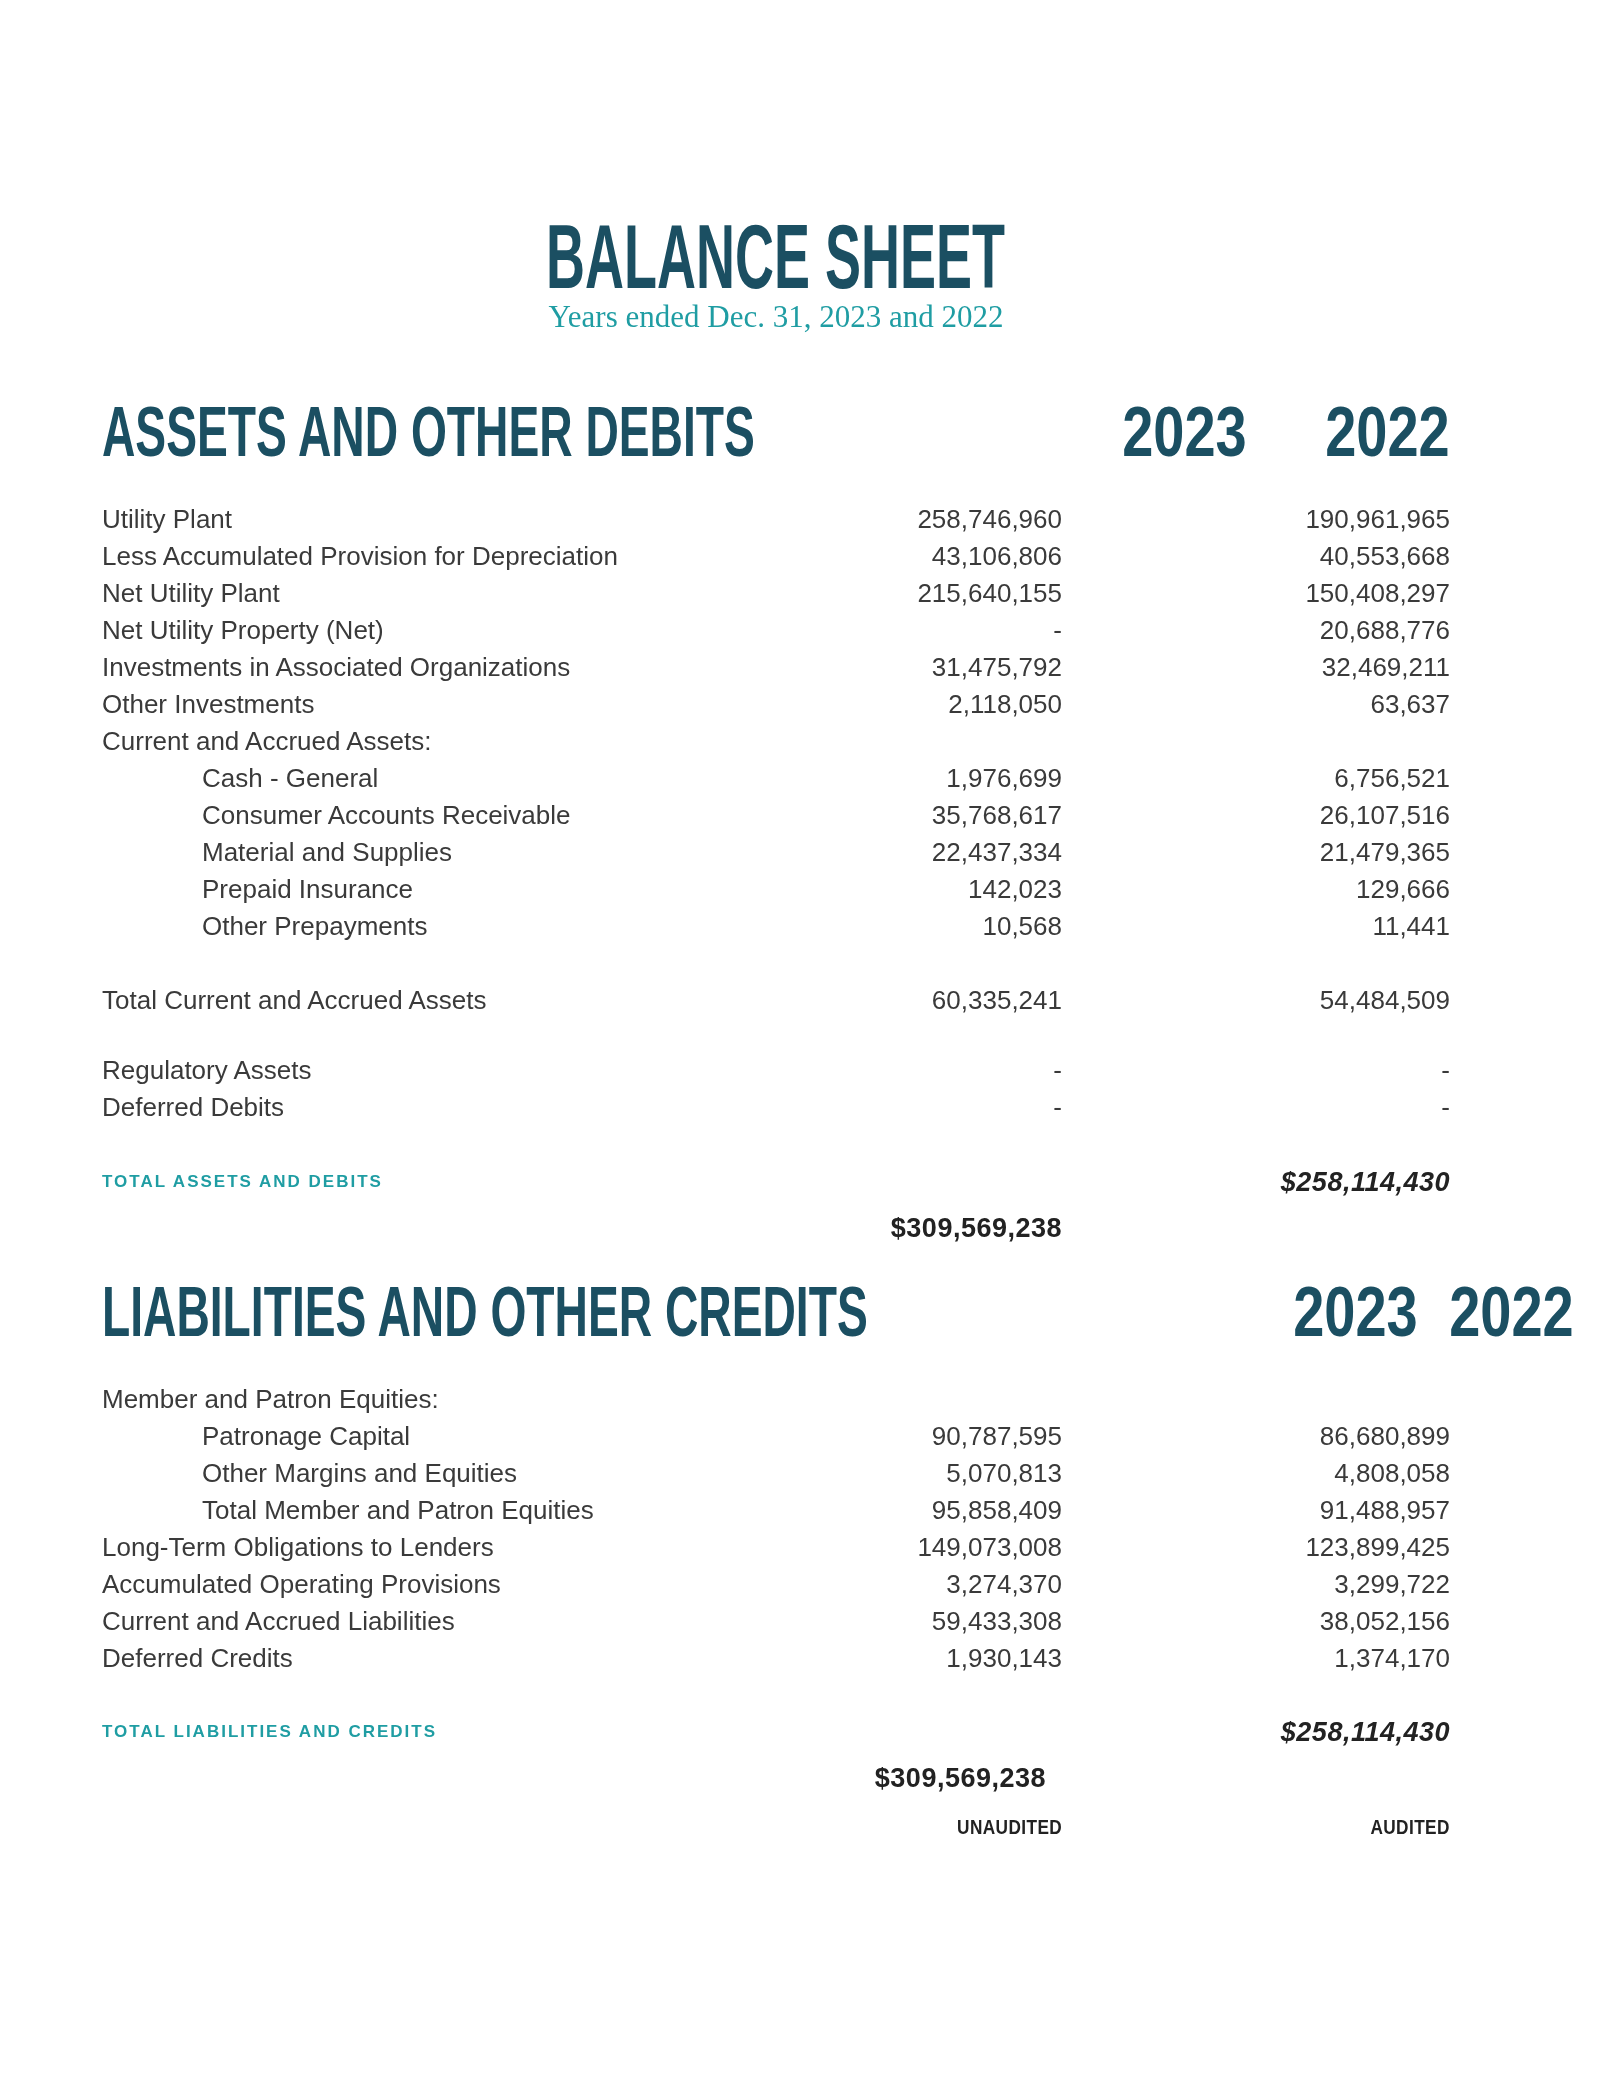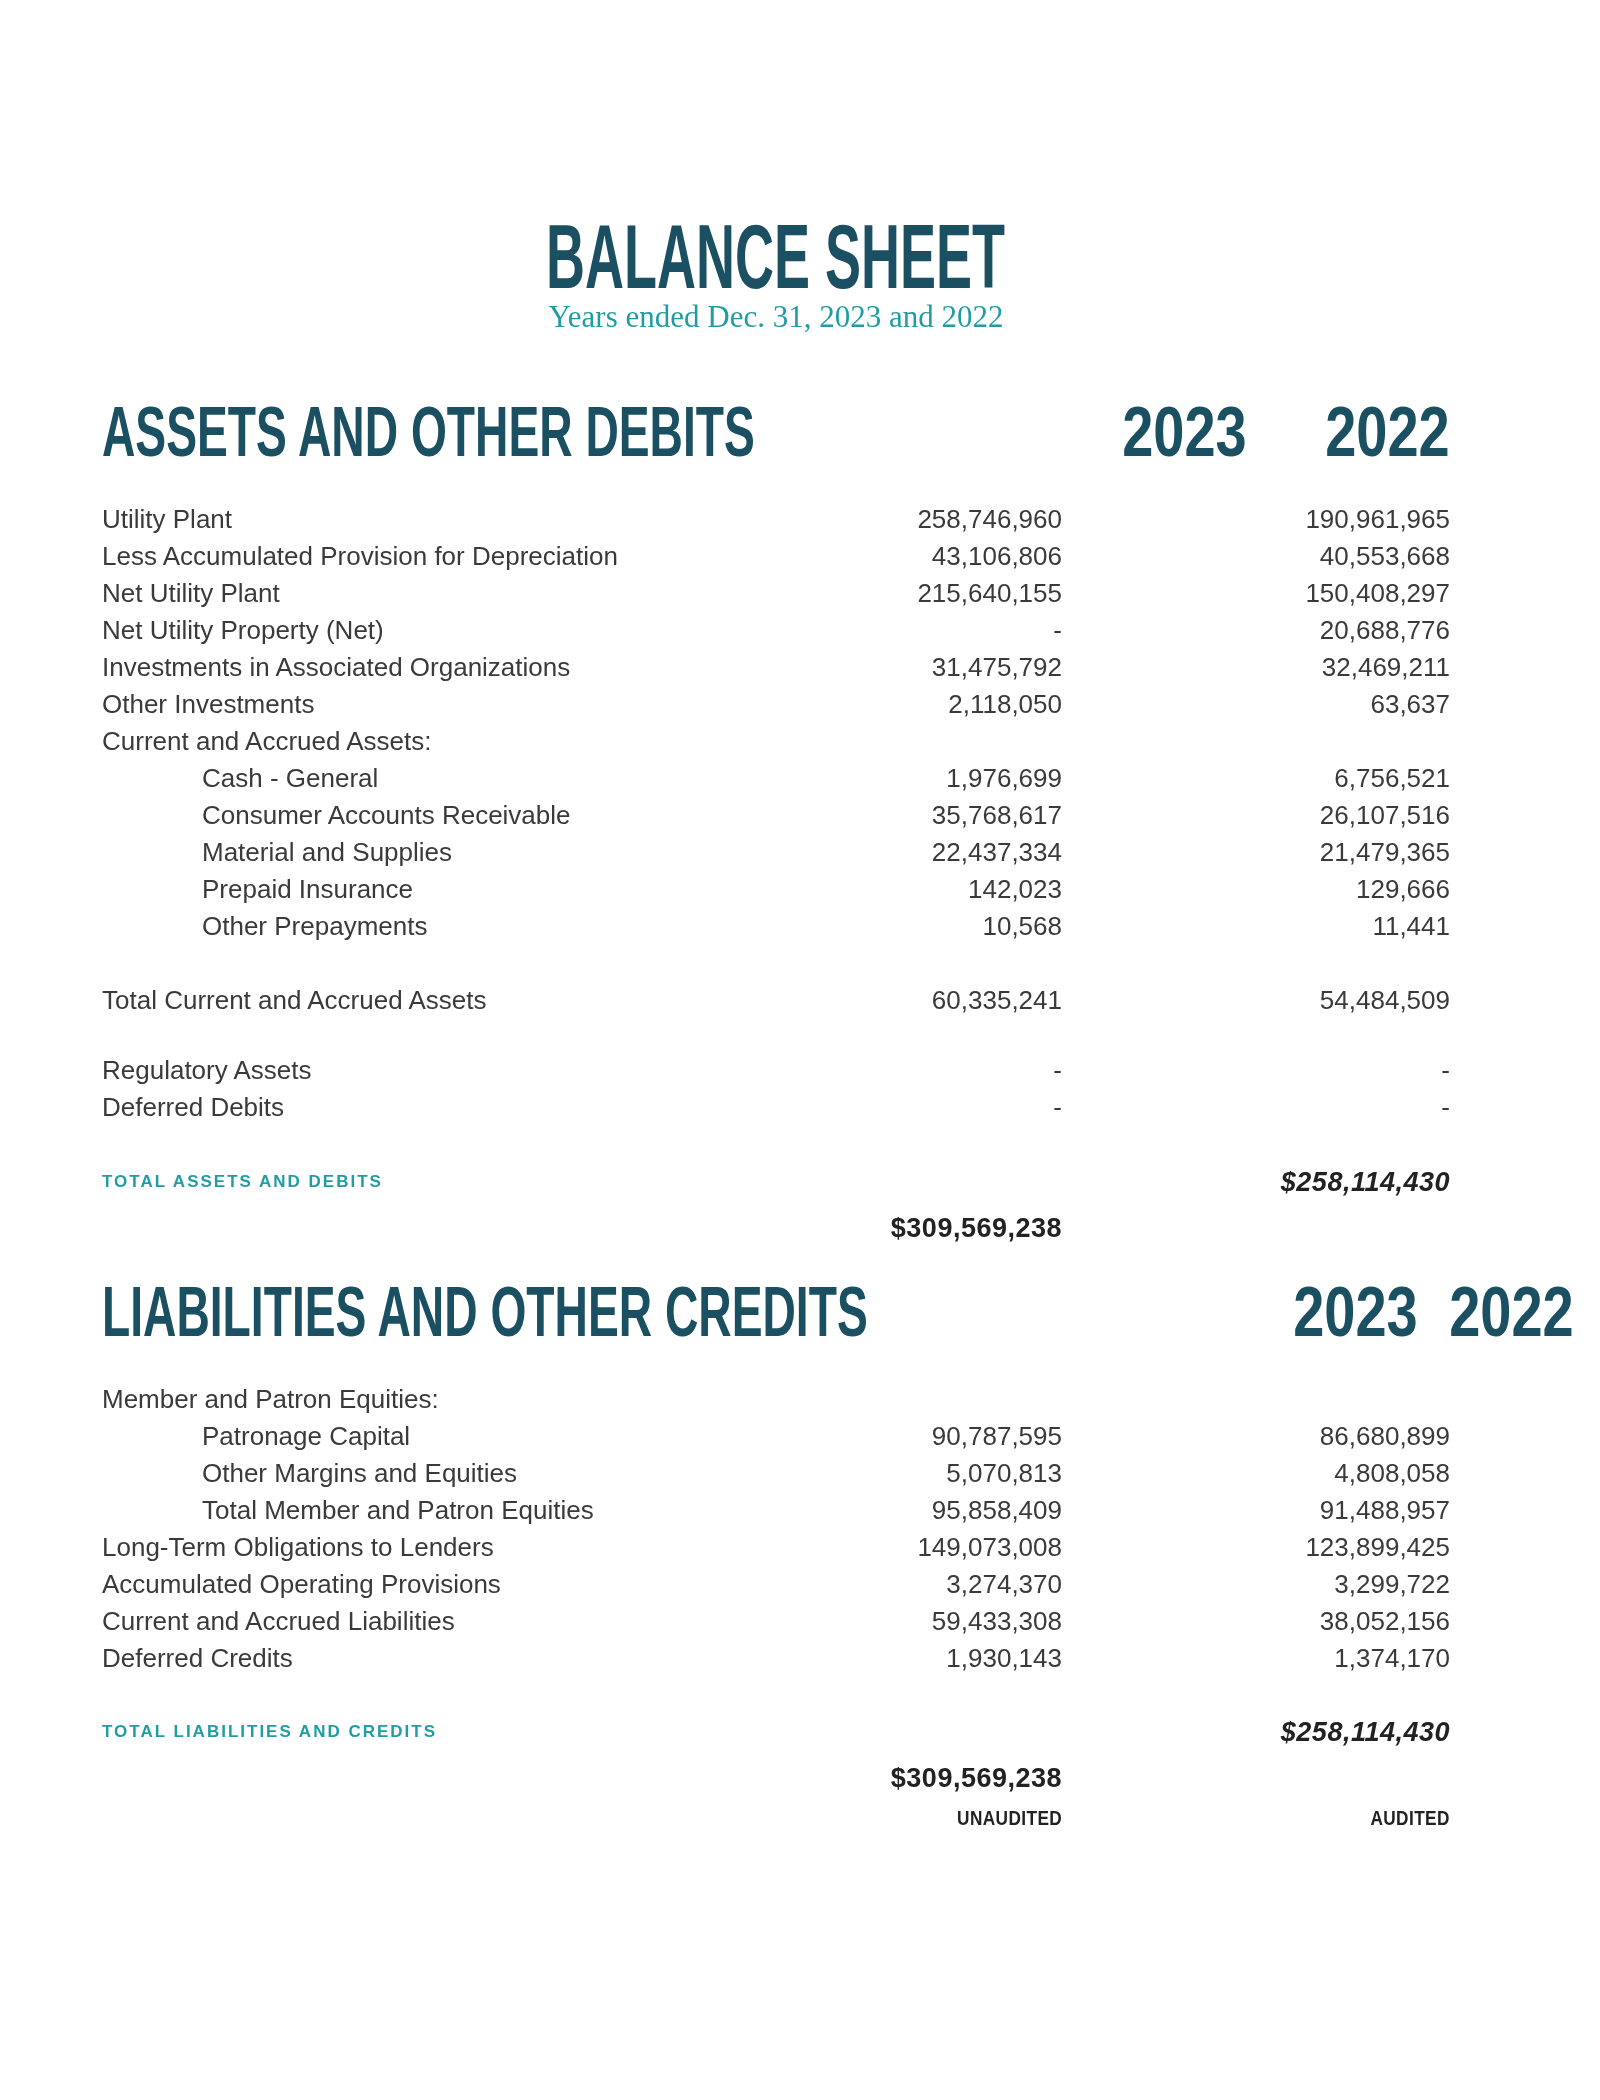--- a/index.html
+++ b/index.html
@@ -67,21 +67,21 @@
   
   .total-row{display:flex;line-height:40px;margin-top:36px;}
   .total-label{
     flex:1;font-size:17px;font-weight:bold;color:var(--accent-teal);
     letter-spacing:2px;white-space:nowrap;
   }
   .total-v1{width:180px;text-align:right;font-size:27px;font-weight:bold;color:var(--total-value);letter-spacing:0.5px;margin-top:46px;}
   .total-v2{width:388px;text-align:right;font-size:27px;font-weight:bold;color:var(--total-value);letter-spacing:0.5px;font-style:italic;}
 
   
-  .footnote-row{display:flex;line-height:24px;margin-top:8px;}
+  .footnote-row{display:flex;line-height:24px;margin-top:17px;}
   .fn-spacer{flex:1;}
   .fn-1{width:180px;text-align:right;}
   .fn-2{width:388px;text-align:right;}
   .fn-text{
     font-size:21px;font-weight:bold;color:var(--total-value);
     display:inline-block;transform:scaleX(0.82);transform-origin:right center;
     white-space:nowrap;letter-spacing:0.5px;
   }
 </style>
 </head>
@@ -226,21 +226,21 @@
         <span class="c-label">Current and Accrued Liabilities</span>
         <span class="c-v1">59,433,308</span>
         <span class="c-v2">38,052,156</span>
       </div>
       <div class="row">
         <span class="c-label">Deferred Credits</span>
         <span class="c-v1">1,930,143</span>
         <span class="c-v2">1,374,170</span>
       </div>
 
-      <div class="total-row" style="margin-top:35px;">
+      <div class="total-row" style="margin-top:35px;gap:16px;">
         <span class="total-label">TOTAL LIABILITIES AND CREDITS</span>
         <span class="total-v1">$309,569,238</span>
         <span class="total-v2">$258,114,430</span>
       </div>
 
       <div class="footnote-row">
         <span class="fn-spacer"></span>
         <span class="fn-1"><span class="fn-text">UNAUDITED</span></span>
         <span class="fn-2"><span class="fn-text">AUDITED</span></span>
       </div>

